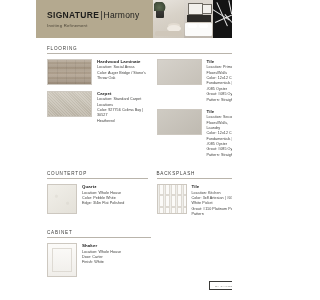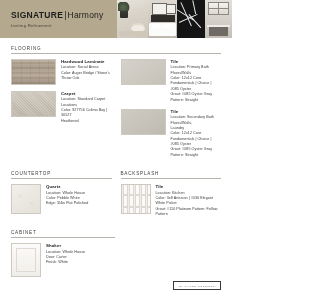--- a/index.html
+++ b/index.html
@@ -3,21 +3,21 @@
 <meta charset="utf-8">
 <style>
   html,body{margin:0;padding:0;}
   body{
     width:232px;height:300px;
     background:#ffffff;
     font-family:"Liberation Sans", sans-serif;
     color:#2b2b2b;
     overflow:hidden;
   }
-  .sheet{position:relative;width:232px;height:300px;background:#fff;}
+  .sheet{position:relative;width:232px;height:300px;background:#fff;padding-left:36px;}
 
   
   .header{display:flex;height:38px;width:232px;}
   .header-left{
     width:117px;background:#b4a98f;
     display:flex;flex-direction:column;justify-content:center;
     padding-left:11px;box-sizing:border-box;
   }
   .brand-line{font-size:8.5px;letter-spacing:.2px;color:#1d1d1b;white-space:nowrap;}
   .brand-sig{font-weight:bold;letter-spacing:.3px;}

